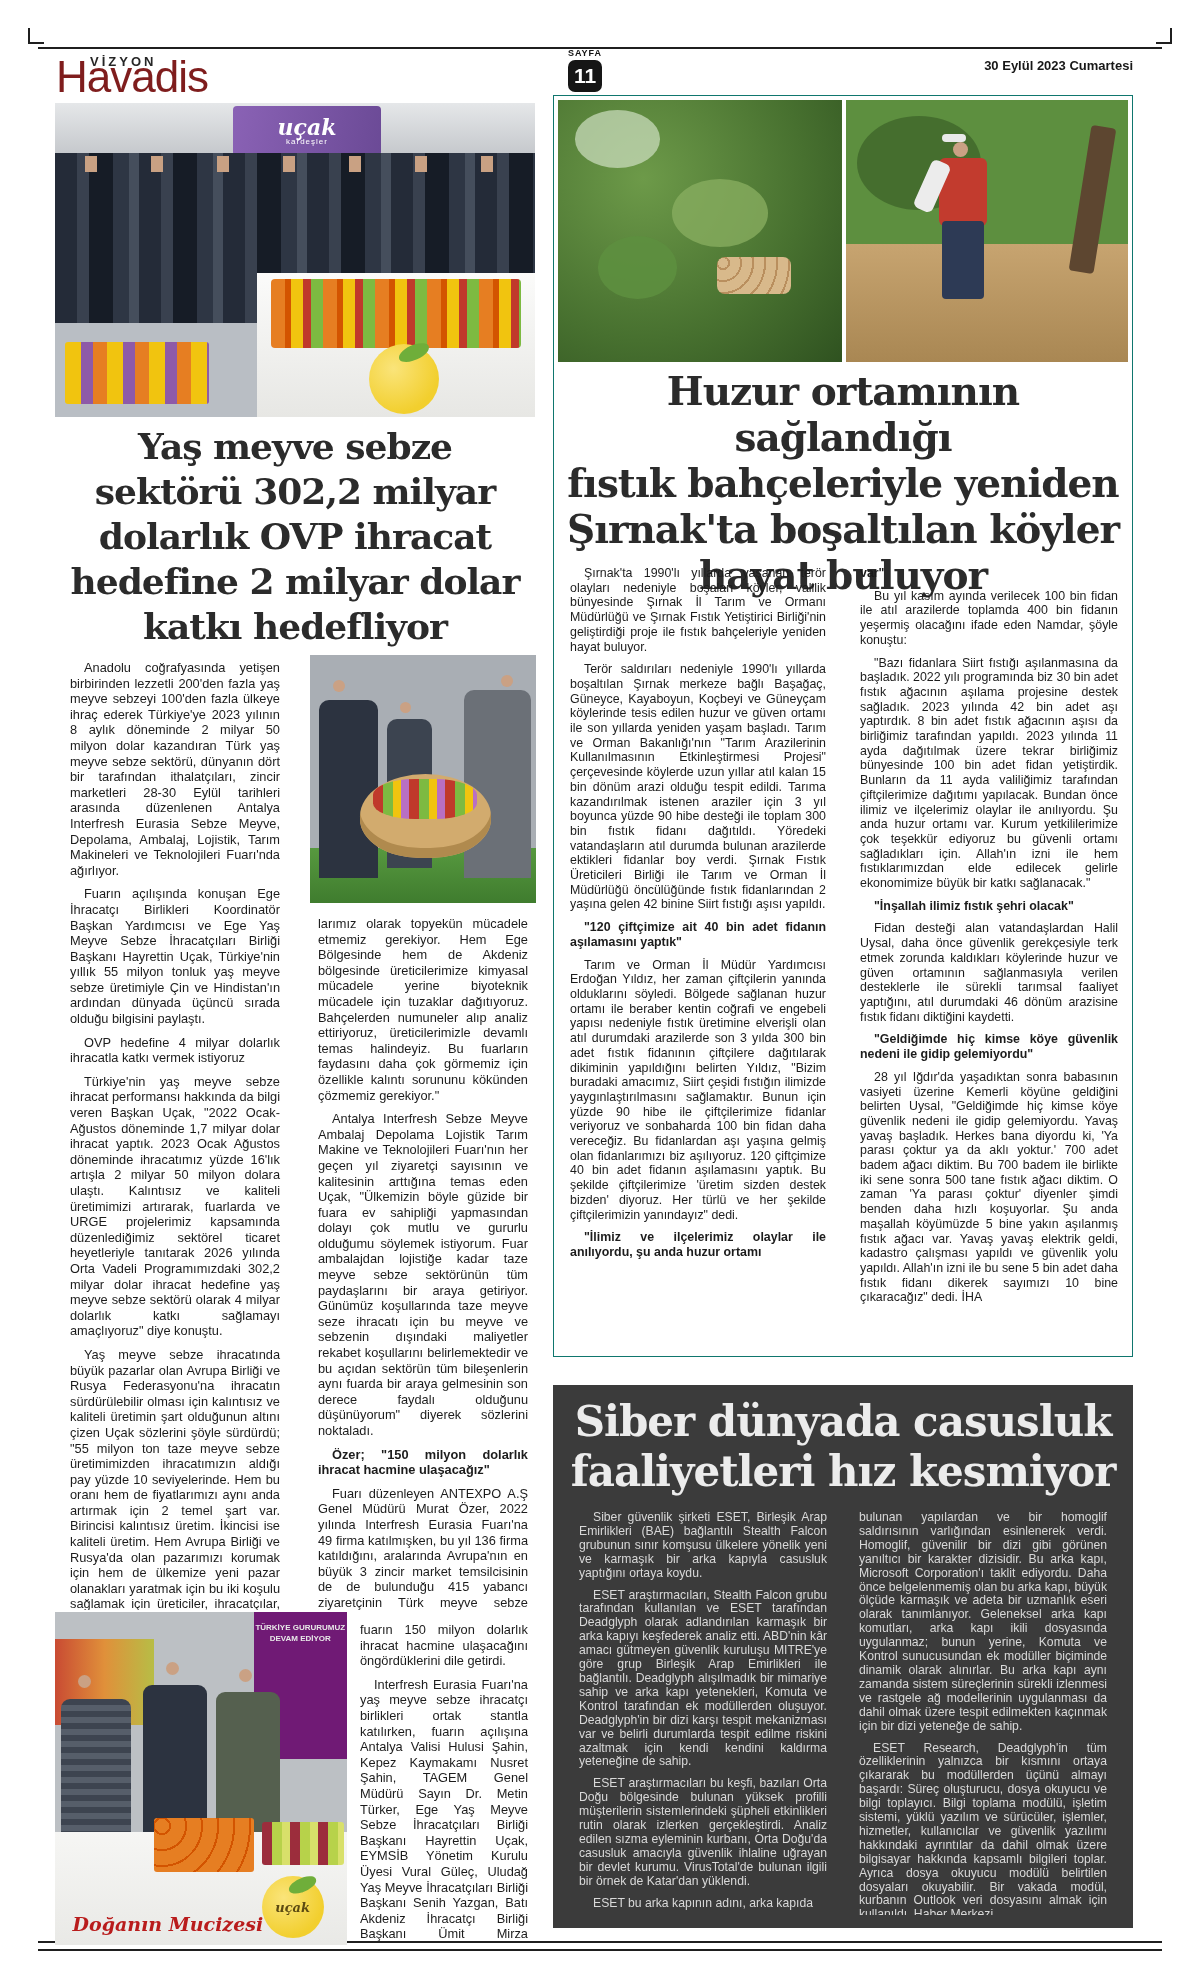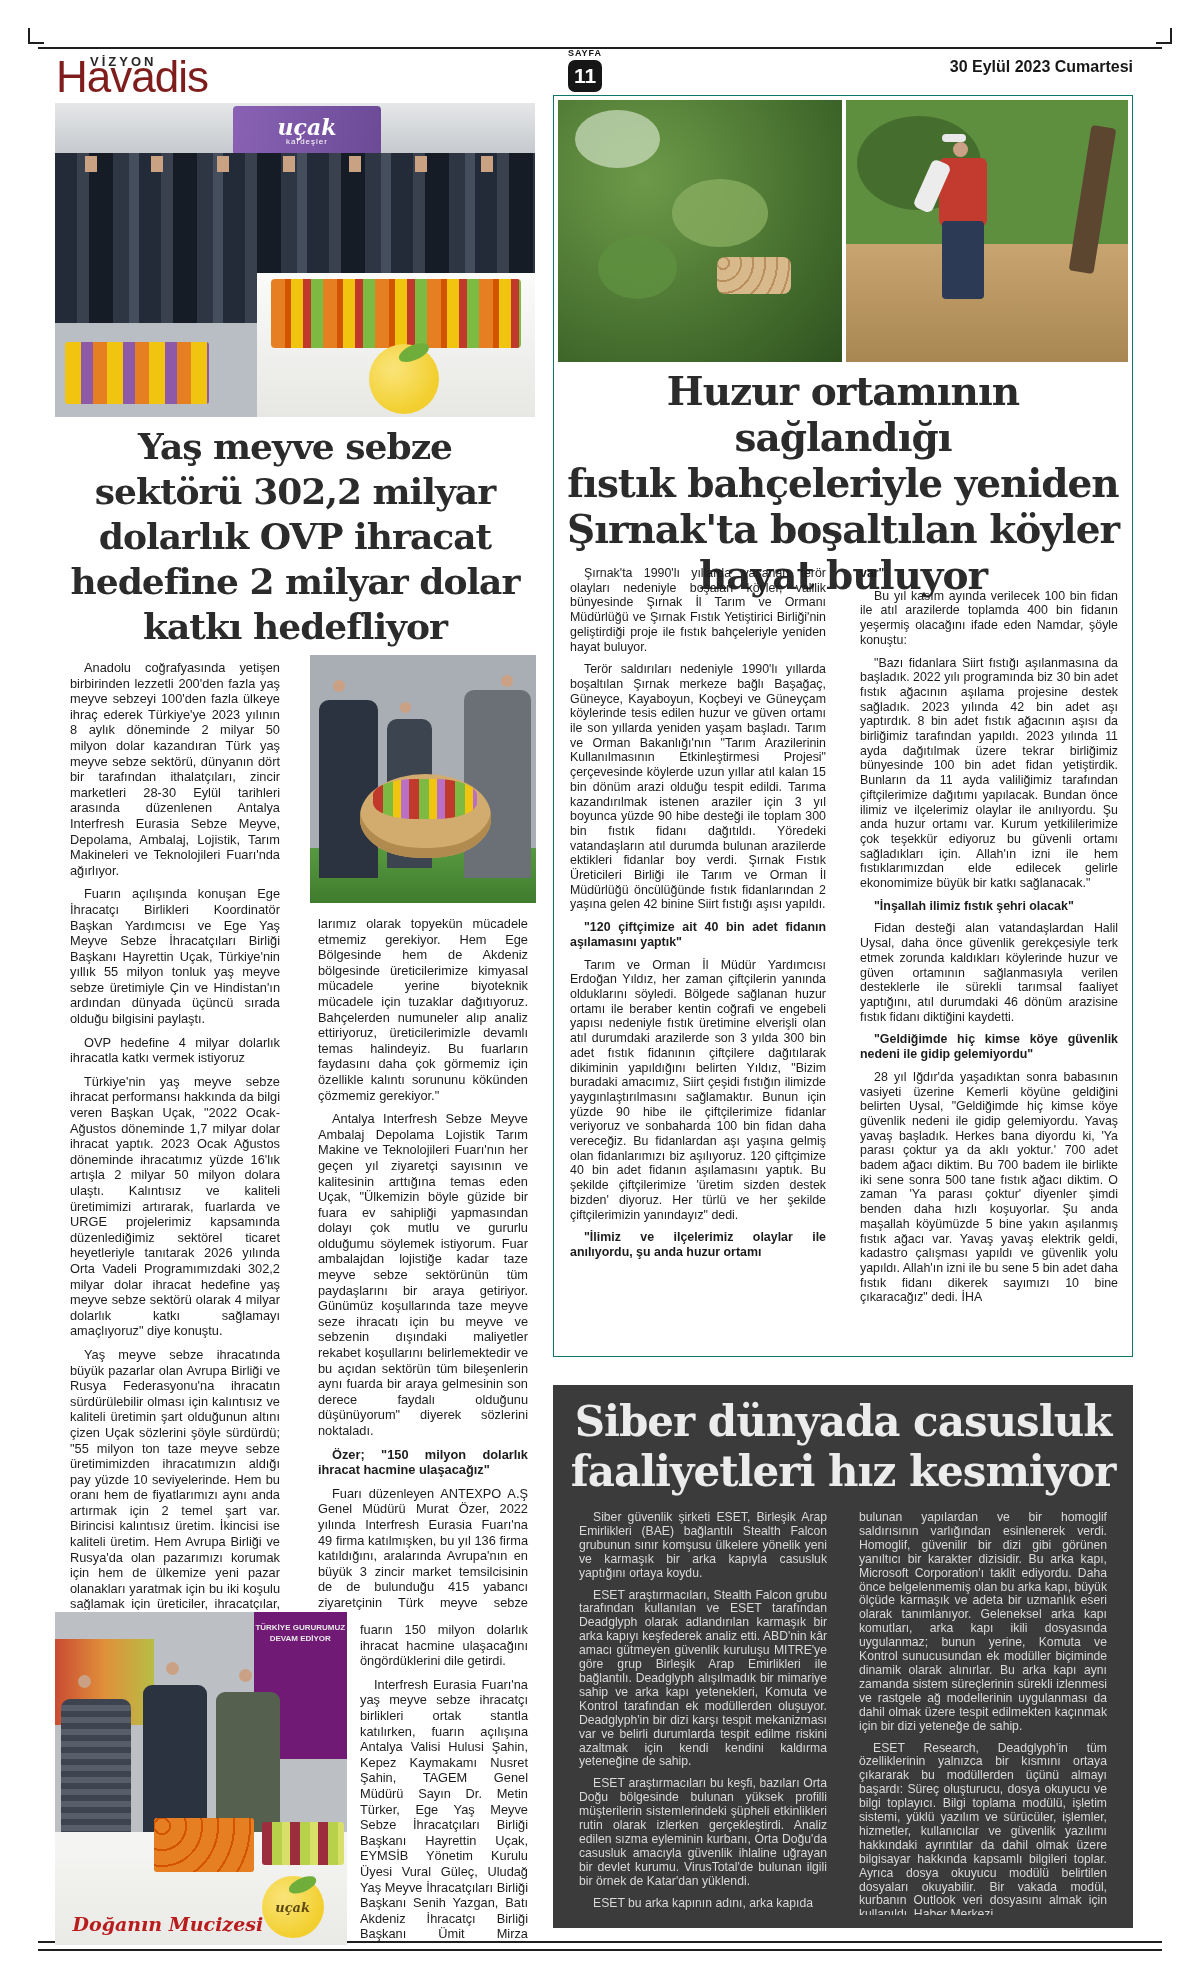--- a/index.html
+++ b/index.html
@@ -8,21 +8,21 @@
   .abs{position:absolute;}
   .rule{position:absolute;background:#1f1f1f;}
   .cropmark{position:absolute;width:14px;height:14px;border:0 solid #1f1f1f;}
   
   .kicker{position:absolute;left:90px;top:54px;font-size:13px;font-weight:bold;letter-spacing:3px;color:#262626;}
   .logo{position:absolute;left:56px;top:52px;font-size:44px;font-weight:400;letter-spacing:-1px;color:#7f1d1d;}
   .pagebadge-wrap{position:absolute;left:556px;top:48px;width:58px;text-align:center;}
   .pagebadge-label{font-size:9px;font-weight:bold;letter-spacing:1px;color:#111;}
   .pagebadge-chip{margin:2px auto 0;width:34px;height:32px;background:#161616;border-radius:7px;
                   color:#fff;font-size:21px;font-weight:bold;line-height:32px;text-align:center;}
-  .date{position:absolute;right:67px;top:58px;font-size:16px;font-weight:bold;color:#171717;}
+  .date{position:absolute;right:67px;top:58px;font-size:13px;font-weight:bold;color:#171717;}
   
   .slab{font-family:"DejaVu Serif",serif;font-weight:700;text-align:center;color:#2b2b2b;}
   .hl-left{left:55px;top:424px;width:480px;font-size:36px;line-height:45px;letter-spacing:-1px;}
   .hl-right{left:0;top:272px;width:100%;font-size:39px;line-height:46px;letter-spacing:-1px;}
   .hl-cyber{left:0;top:12px;width:100%;font-size:42px;line-height:50px;color:#ececec;letter-spacing:-1px;}
   
   .col{position:absolute;overflow:hidden;text-align:justify;}
   .body-left{font-size:12.8px;line-height:15.6px;}
   .body-right{font-size:12.4px;line-height:14.7px;}
   .body-cyber{font-size:12.2px;line-height:13.9px;color:#d9d9d9;}

